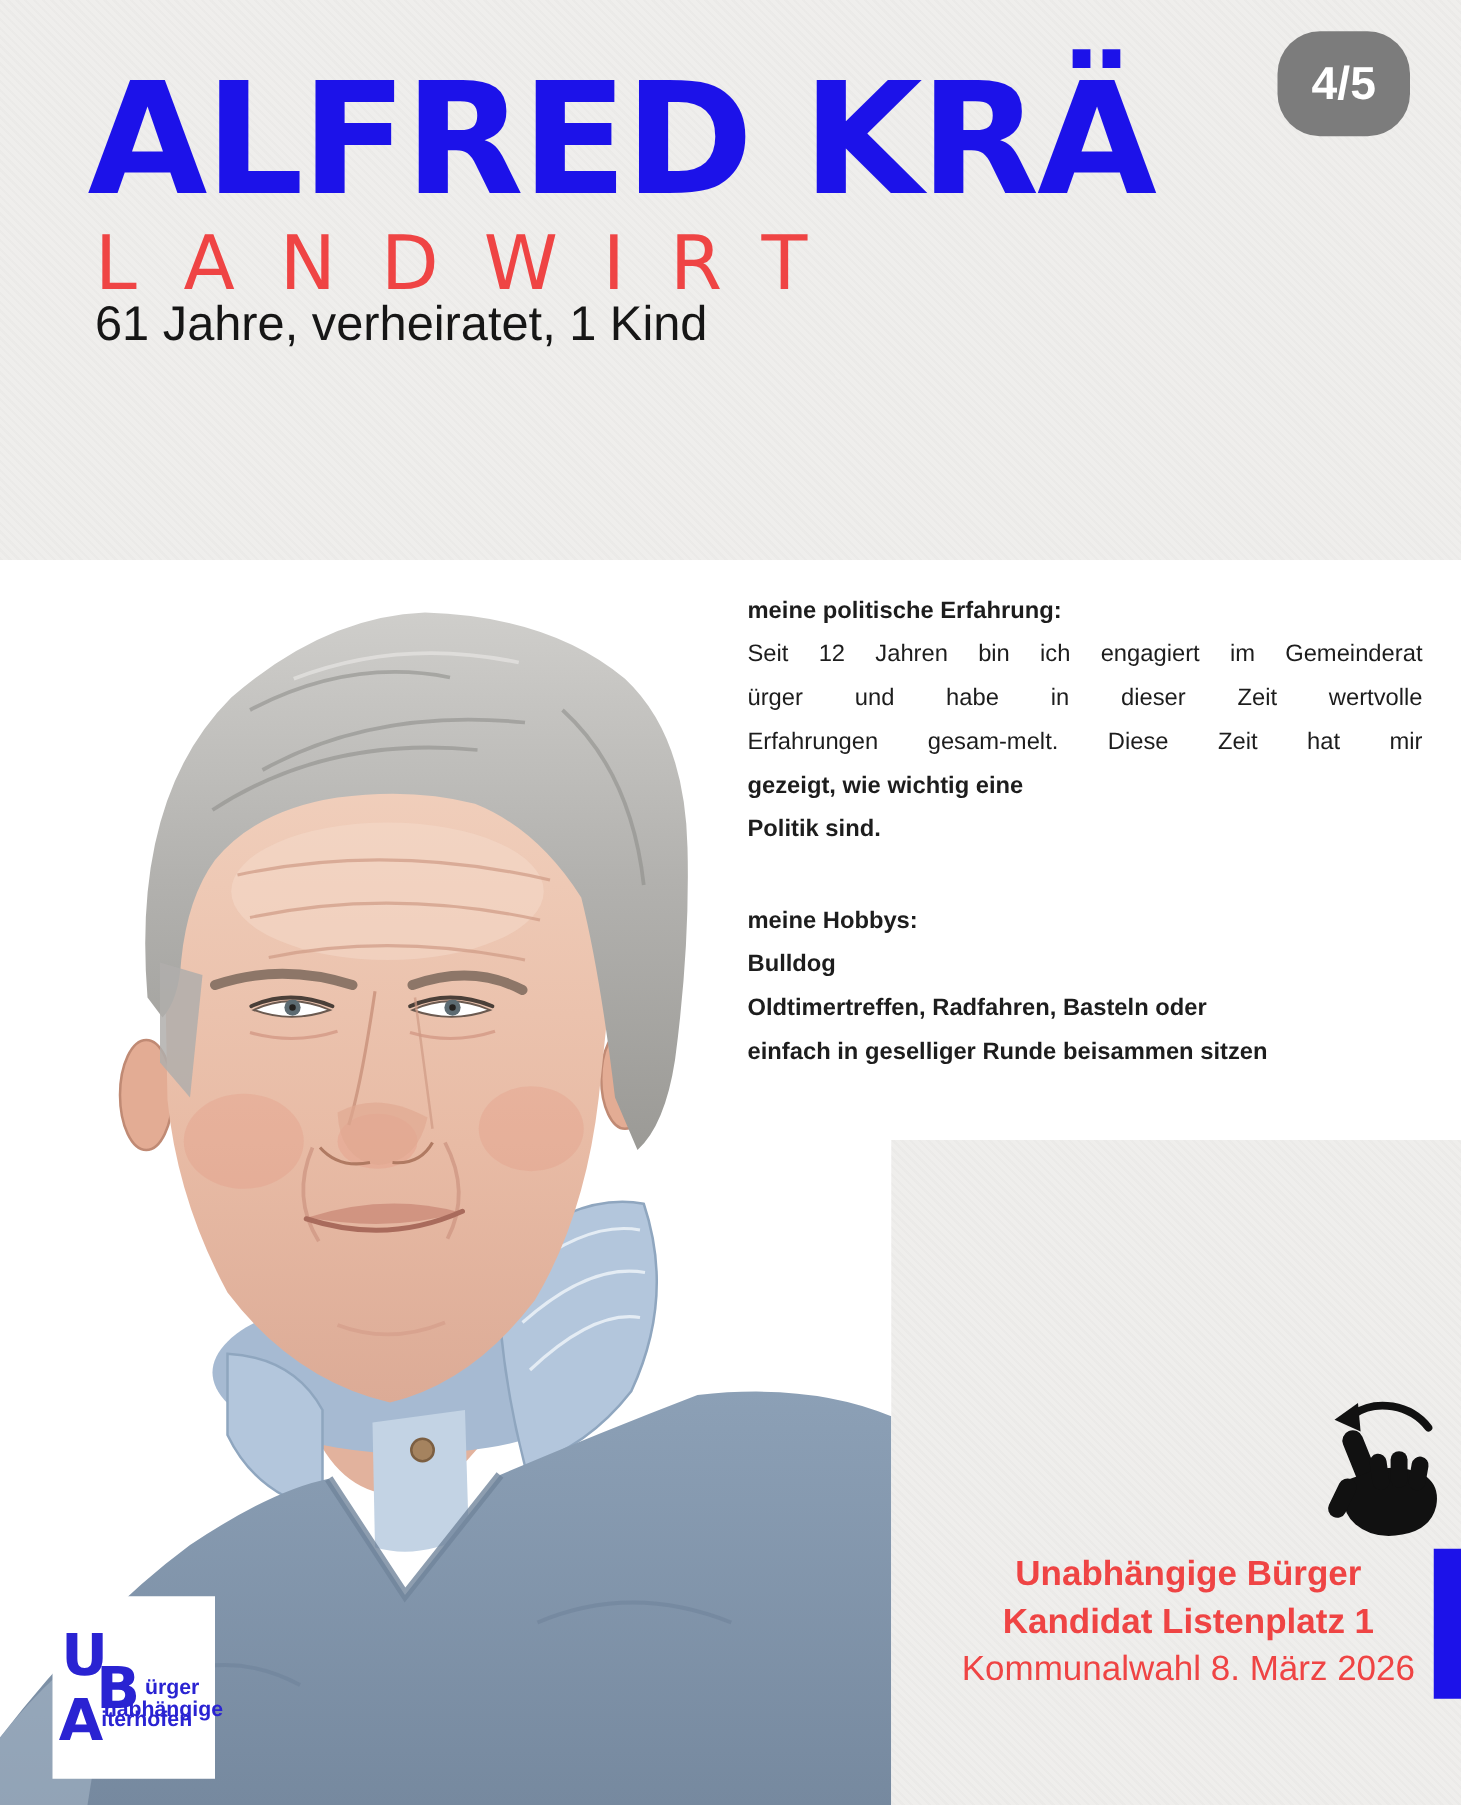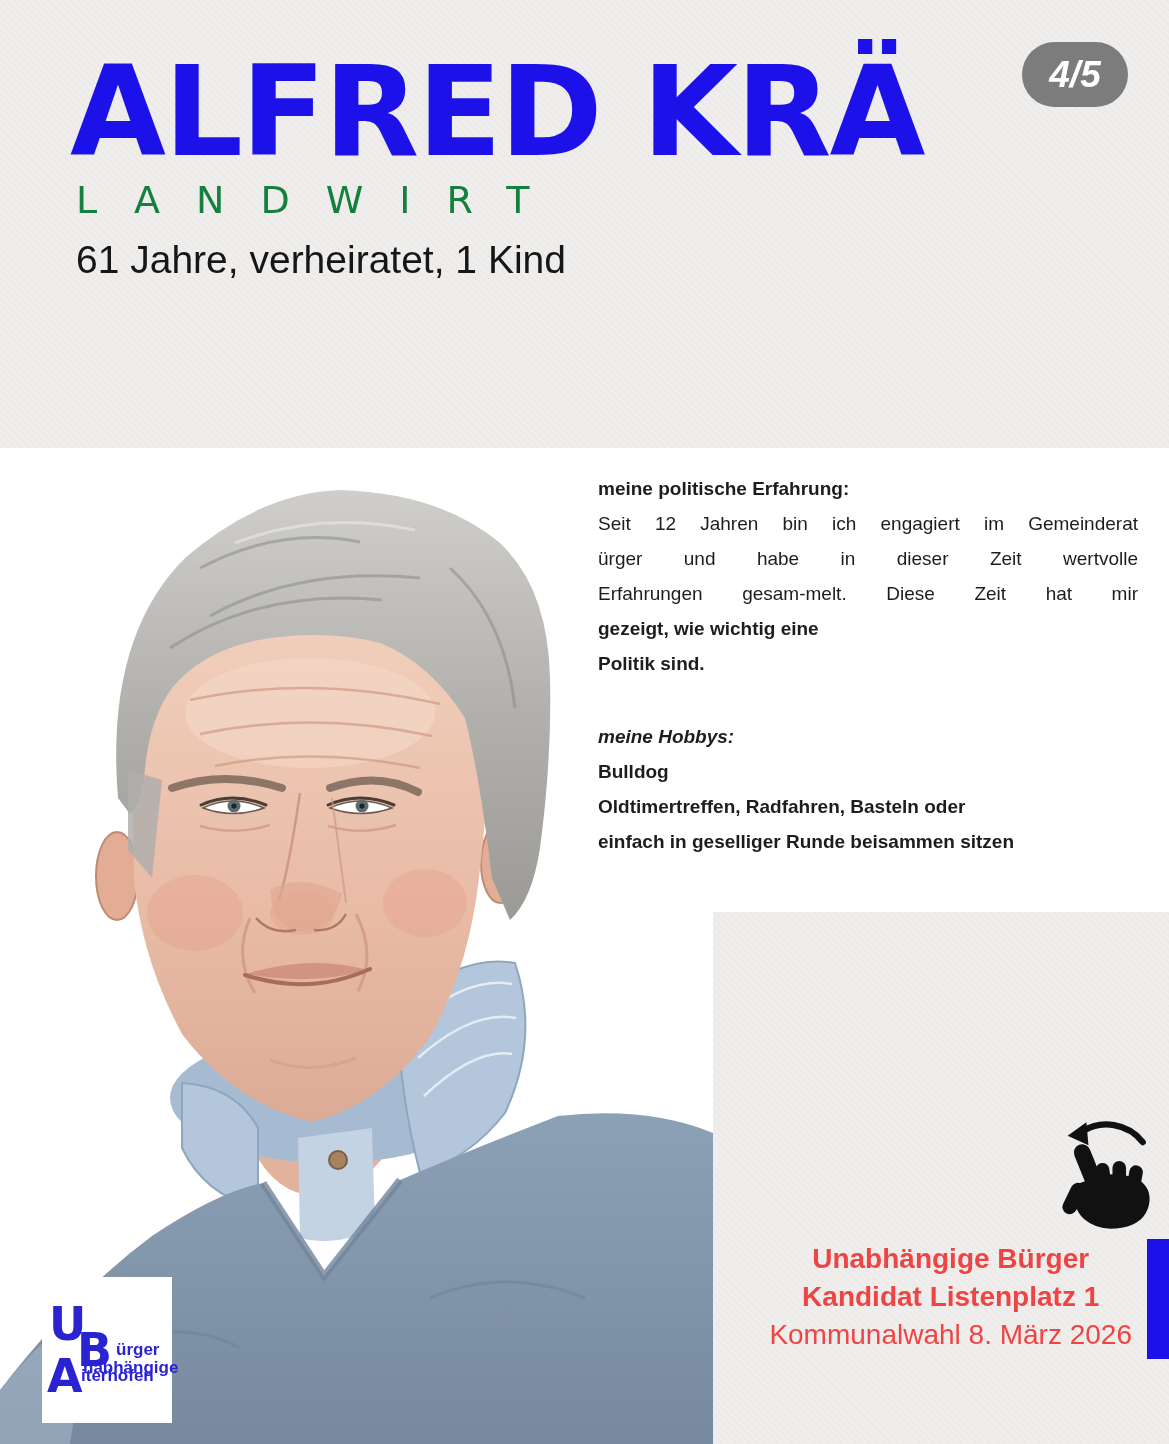--- a/index.html
+++ b/index.html
@@ -9,32 +9,32 @@
   .band{position:absolute;left:0;width:100%;}
   .top-band{top:0;height:448px;background:#efeeec;
     background-image:repeating-linear-gradient(45deg,rgba(0,0,0,0.015) 0 2px,transparent 2px 5px);}
   .white-band{top:448px;height:464px;background:#ffffff;}
   .bottom-band{top:912px;height:532px;background:#efeeec;
     background-image:repeating-linear-gradient(45deg,rgba(0,0,0,0.015) 0 2px,transparent 2px 5px);}
   
   .name{position:absolute;left:70px;top:50px;font-family:"DejaVu Sans",sans-serif;
         font-weight:bold;font-size:124px;line-height:1;letter-spacing:-2px;color:#1c12e9;white-space:nowrap;}
   .role{position:absolute;left:76px;top:181px;font-family:"DejaVu Sans",sans-serif;
-        font-size:38px;line-height:1;letter-spacing:36px;color:#15803d;white-space:nowrap;}
+        font-size:60px;line-height:1;letter-spacing:36px;color:#ef4444;white-space:nowrap;}
   .details{position:absolute;left:76px;top:238px;font-size:39px;line-height:1.15;color:#161616;white-space:nowrap;}
-  .badge{position:absolute;left:1022px;top:42px;width:106px;height:65px;border-radius:34px;
+  .badge{position:absolute;left:1022px;top:25px;width:106px;height:84px;border-radius:34px;
          background:#7c7c7c;color:#ffffff;font-weight:bold;font-size:37px;
-         display:flex;align-items:center;justify-content:center;font-style:italic;}
+         display:flex;align-items:center;justify-content:center;}
   
   .photo{position:absolute;left:0;top:448px;width:713px;height:996px;background:#ffffff;}
   .photo svg{display:block;}
   
   .text-col{position:absolute;left:598px;top:471px;width:540px;font-size:19px;line-height:35px;color:#1d1d1d;}
   .heading{font-weight:bold;}
-  .hobbies-heading{margin-top:38px;font-style:italic;}
+  .hobbies-heading{margin-top:38px;}
   .line{text-align:justify;text-align-last:justify;white-space:nowrap;}
   .line.no-justify{text-align:left;text-align-last:left;font-weight:bold;}
   
   .footer{position:absolute;right:37px;top:1240px;text-align:center;font-size:28px;line-height:38px;color:#ef4444;}
   .f-line.bold{font-weight:bold;}
   .blue-bar{position:absolute;right:0;top:1239px;width:22px;height:120px;background:#1c12e9;}
   .swipe{position:absolute;left:1038px;top:1115px;width:126px;height:120px;}
   
   .logo{position:absolute;left:42px;top:1277px;width:130px;height:146px;background:#ffffff;}
   .logo span{position:absolute;color:#2a23d2;font-weight:bold;line-height:1;}

